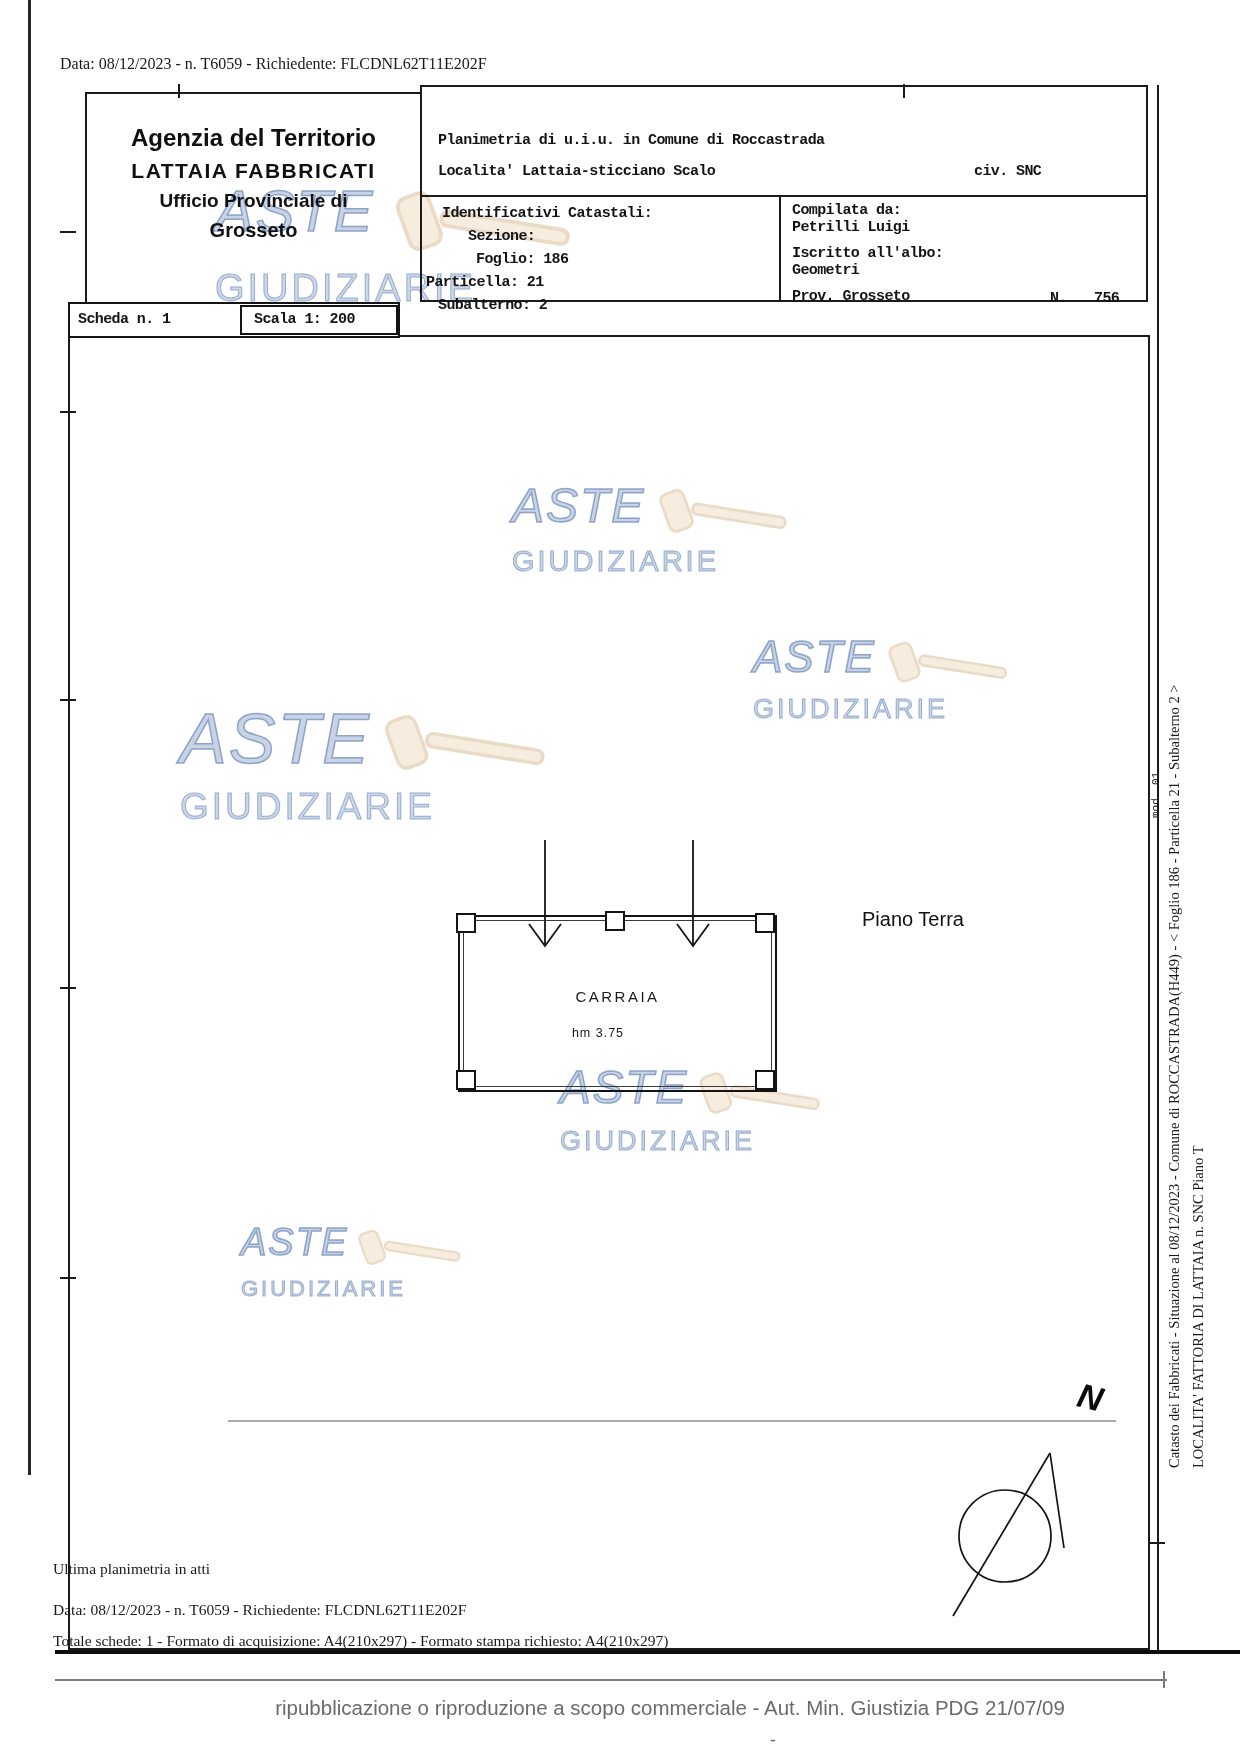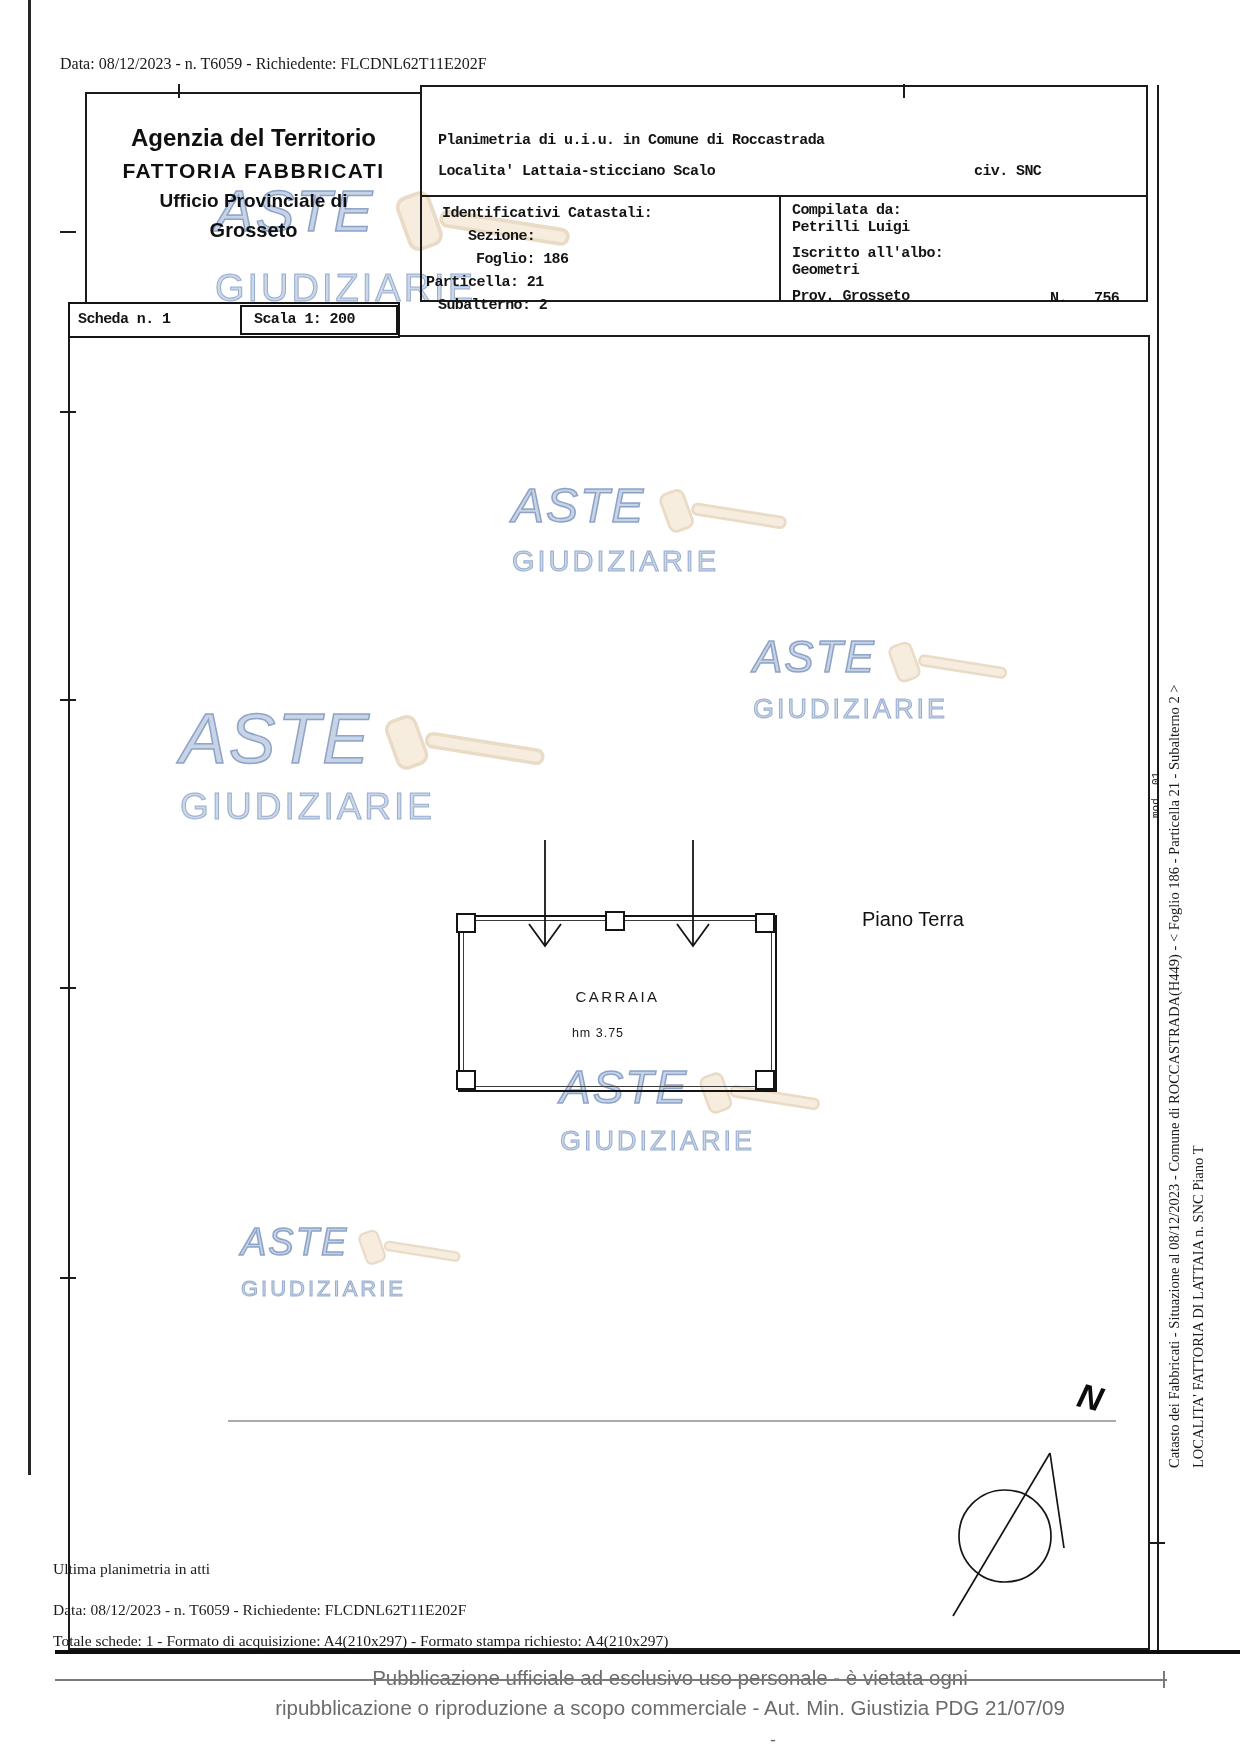--- a/index.html
+++ b/index.html
@@ -107,21 +107,21 @@
   <div class="abs tick-h" style="left:60px; top:987px;"></div>
   <div class="abs tick-h" style="left:60px; top:1277px;"></div>
   <div class="abs tick-h" style="left:1149px; top:1542px;"></div>
   <div class="abs tick-v" style="left:178px; top:84px;"></div>
   <div class="abs tick-v" style="left:903px; top:84px;"></div>
 
   <div class="abs serif content" style="left:60px; top:55px; font-size:16px;">Data: 08/12/2023 - n. T6059 - Richiedente: FLCDNL62T11E202F</div>
 
   <div class="abs agency-box">
     <span class="l ag1">Agenzia del Territorio</span>
-    <span class="l ag2">FATTORIA FABBRICATI</span>
+    <span class="l ag2">LATTAIA FABBRICATI</span>
     <span class="l ag3">Ufficio Provinciale di</span>
     <span class="l ag4">Grosseto</span>
   </div>
 
   <div class="abs decl-box">
     <div class="abs tw" style="left:16px; top:45px;">Planimetria di u.i.u. in Comune di Roccastrada</div>
     <div class="abs tw" style="left:16px; top:76px;">Localita' Lattaia-sticciano Scalo</div>
     <div class="abs tw" style="left:552px; top:76px;">civ. SNC</div>
 
     <div class="hline decl-divider-h"></div>
@@ -262,19 +262,18 @@
     <span class="wm-giud">GIUDIZIARIE</span>
   </div>
 
   <div class="abs www-strike"></div>
 
   <div class="abs serif content" style="left:53px; top:1560px; font-size:15.5px;">Ultima planimetria in atti</div>
   <div class="abs serif content" style="left:53px; top:1601px; font-size:15.5px;">Data: 08/12/2023 - n. T6059 - Richiedente: FLCDNL62T11E202F</div>
   <div class="abs serif content" style="left:53px; top:1632px; font-size:15.5px;">Totale schede: 1 - Formato di acquisizione: A4(210x297)  - Formato stampa richiesto: A4(210x297)</div>
   <div class="thick-bottom abs"></div>
 
-  <div class="abs sans pub" style="top:1666px;">Pubblicazione ufficiale ad esclusivo uso personale - è vietata ogni</div>
   <div class="abs pub-strike"></div>
   <div class="abs pub-tick"></div>
   <div class="abs sans pub" style="top:1696px;">ripubblicazione o riproduzione a scopo commerciale - Aut. Min. Giustizia PDG 21/07/09</div>
   <div class="abs sans" style="left:770px; top:1730px; color:#6b6b6b; font-size:18px; z-index:2;">-</div>
 
 </div>
 
 </body></html>

